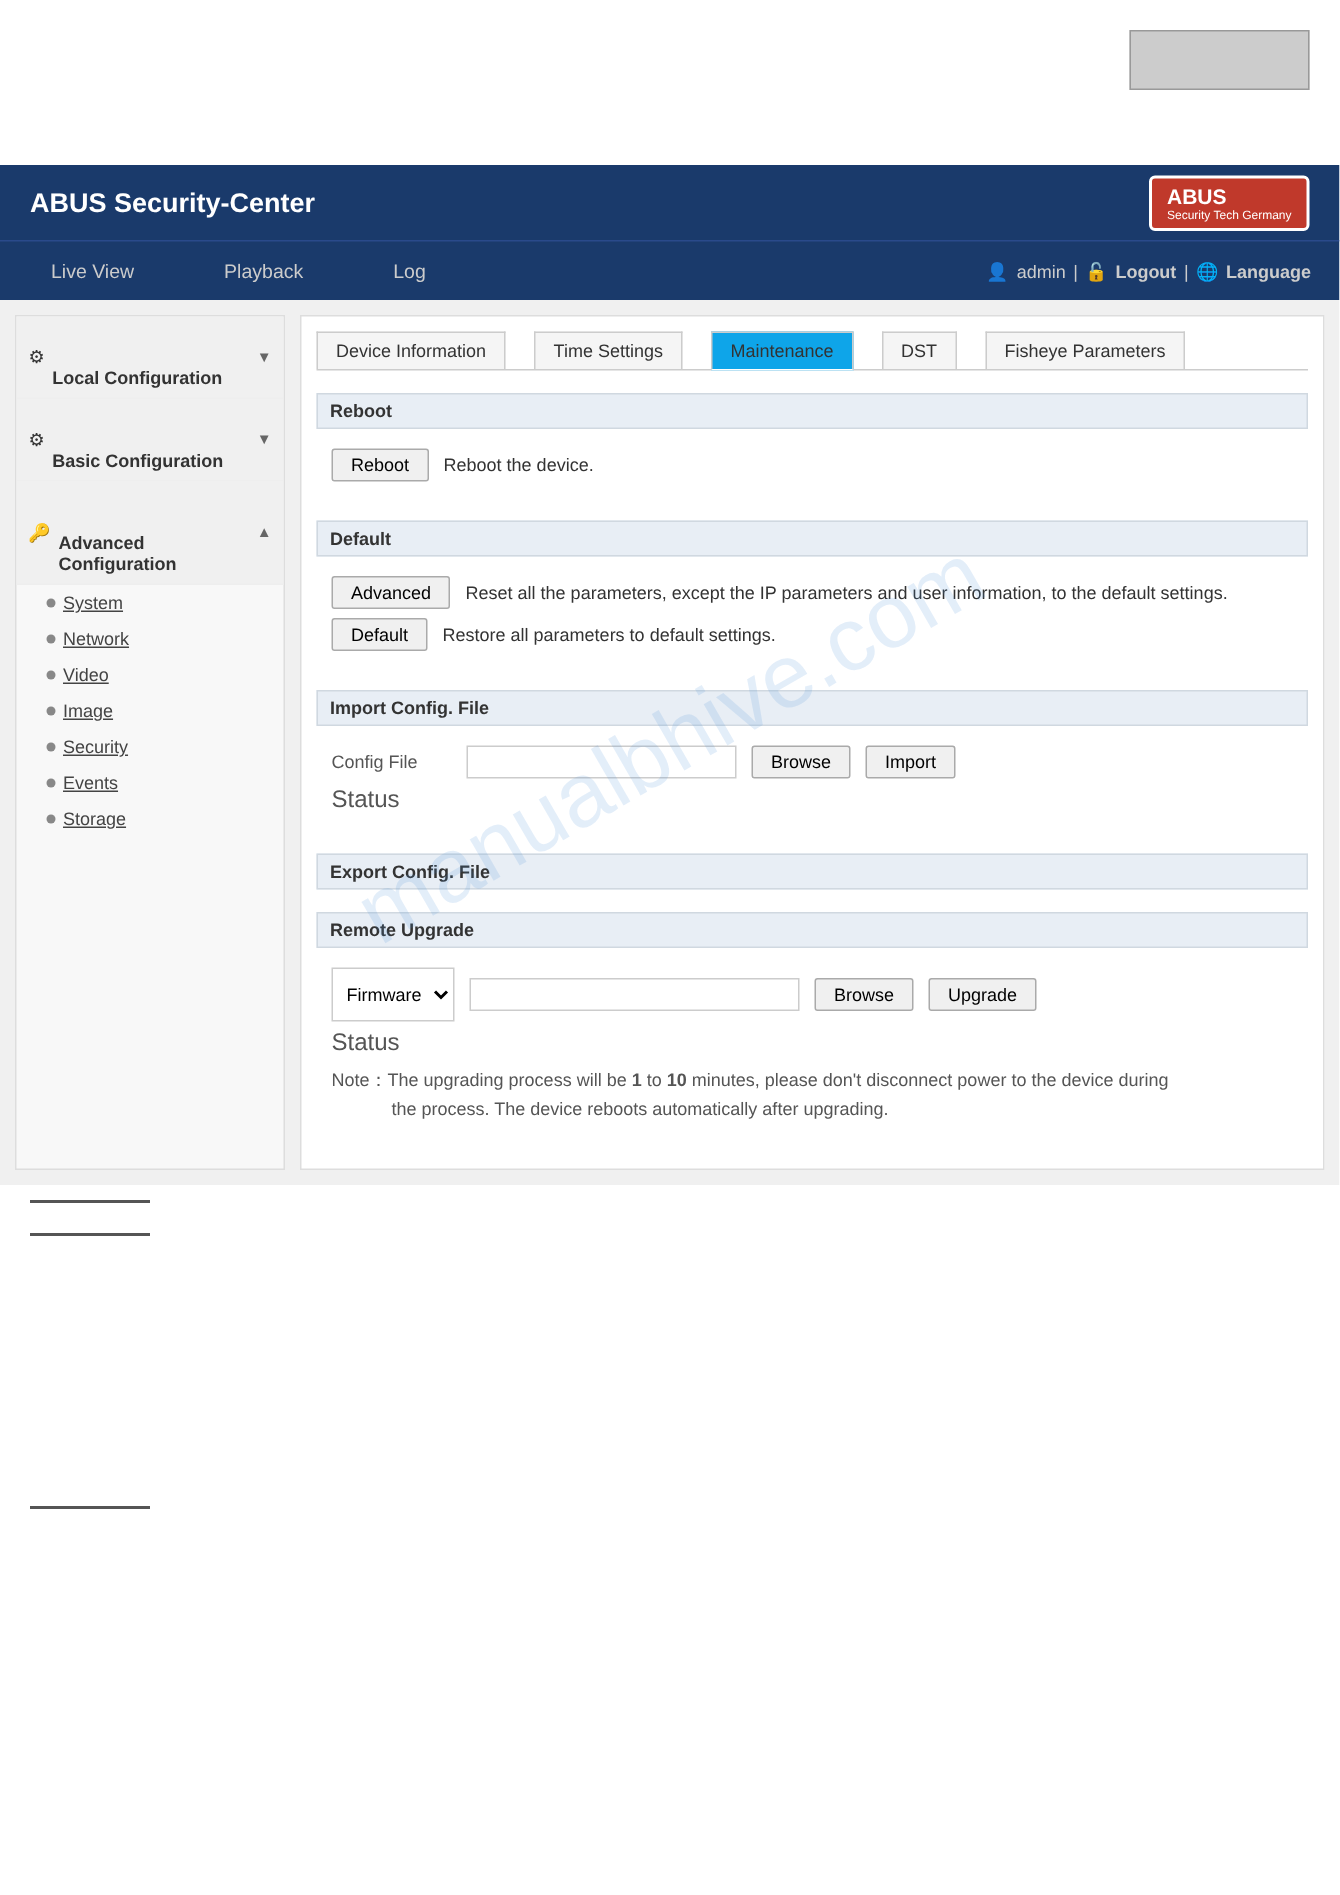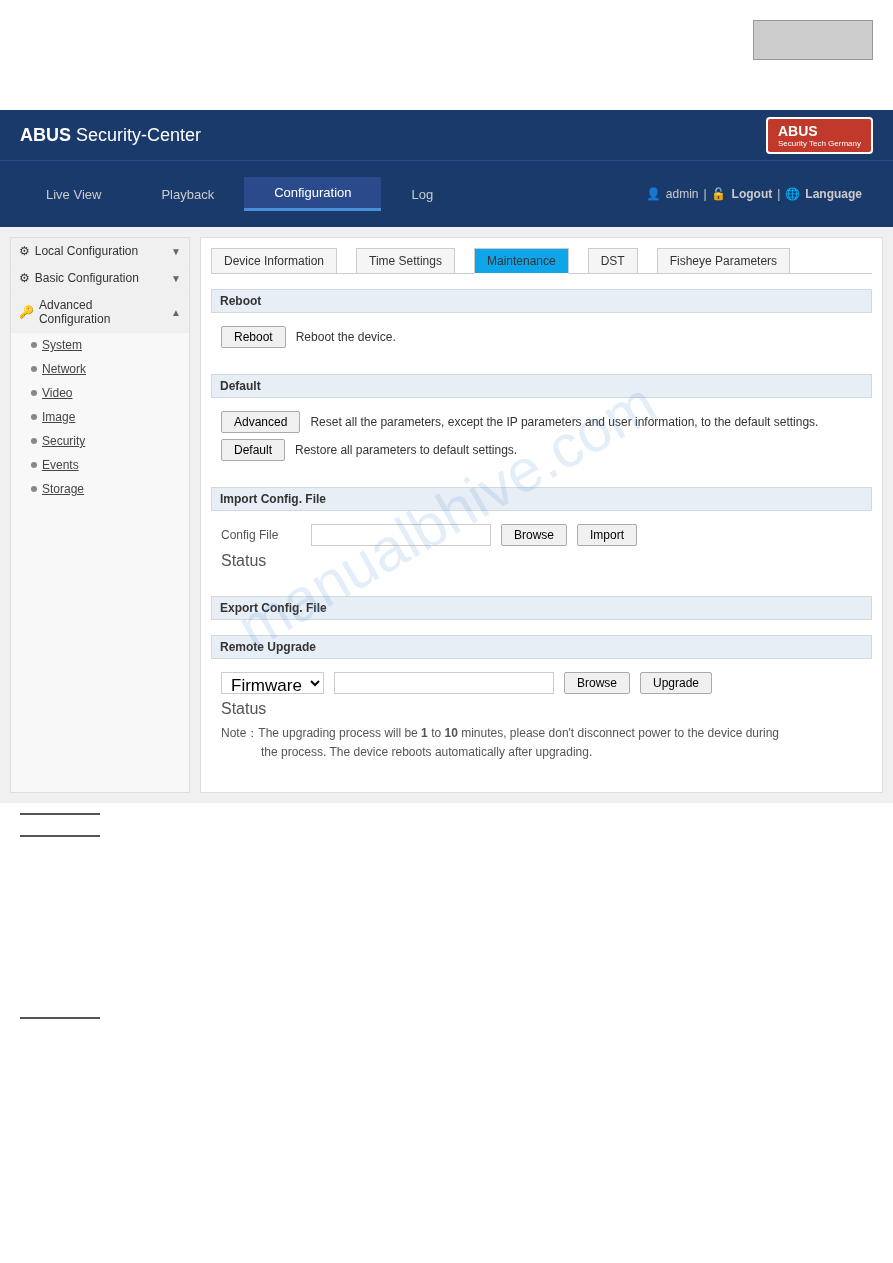--- a/index.html
+++ b/index.html
@@ -5,37 +5,37 @@
     * { margin: 0; padding: 0; box-sizing: border-box; }
     body { font-family: Arial, sans-serif; font-size: 12px; background: #fff; color: #333; }
 
     
     .top-bar { height: 110px; background: #fff; position: relative; }
     .top-right-box { position: absolute; top: 20px; right: 20px; width: 120px; height: 40px; background: #ccc; border: 1px solid #999; }
 
     
     .header { background: #1a3a6b; height: 50px; display: flex; align-items: center; padding: 0 20px; }
     .header-title { color: #fff; font-size: 18px; font-weight: bold; flex: 1; }
-    .header-title span { font-weight: normal; }
+    .header-title span { font-weight: bold; }
     .abus-logo { background: #c0392b; color: #fff; font-size: 14px; font-weight: bold; padding: 4px 10px; border-radius: 4px; border: 2px solid #fff; }
 
     
-    .main-nav { background: #1a3a6b; border-top: 1px solid #2a4a8b; display: flex; align-items: center; padding: 16px; }
+    .main-nav { background: #1a3a6b; border-top: 1px solid #2a4a8b; display: flex; align-items: center; padding: 4px; }
     .nav-item { color: #ccc; padding: 8px 30px; cursor: pointer; font-size: 13px; text-decoration: none; }
     .nav-item.active { color: #fff; border-bottom: 3px solid #4a90d9; background: #2a4a8b; }
     .nav-right { margin-left: auto; color: #ccc; font-size: 12px; padding-right: 15px; display: flex; align-items: center; gap: 5px; }
     .nav-right a { color: #ccc; text-decoration: none; font-weight: bold; }
 
     
     .content-wrapper { display: flex; padding: 10px; background: #f0f0f0; min-height: 550px; }
 
     
     .sidebar { width: 180px; min-width: 180px; background: #f8f8f8; border: 1px solid #ddd; }
     .sidebar-section { padding: 6px 8px; display: flex; align-items: center; gap: 5px; cursor: pointer; border-bottom: 1px solid #eee; background: #f0f0f0; }
-    .sidebar-section-label { font-size: 12px; font-weight: normal; color: #333; flex: 1; }
+    .sidebar-section-label { font-size: 12px; font-weight: bold; color: #333; flex: 1; margin-top: 28px; }
     .sidebar-arrow { font-size: 10px; color: #666; }
     .sidebar-sub-item { padding: 5px 8px 5px 20px; cursor: pointer; font-size: 12px; color: #444; display: flex; align-items: center; gap: 5px; text-decoration: underline; }
     .sidebar-sub-item .dot { width: 6px; height: 6px; border-radius: 50%; background: #888; display: inline-block; }
 
     
     .main-panel { flex: 1; margin-left: 10px; background: #fff; border: 1px solid #ddd; padding: 10px; }
 
     
     .tabs { display: flex; border-bottom: 1px solid #ccc; margin-bottom: 15px; }
     .tab { padding: 5px 12px; cursor: pointer; font-size: 12px; color: #333; border: 1px solid #ccc; border-bottom: none; background: #f5f5f5; margin-right: 19px; }
@@ -49,21 +49,21 @@
     .section-row label { min-width: 80px; color: #555; }
 
     
     .btn { padding: 3px 12px; font-size: 12px; border: 1px solid #aaa; background: #f0f0f0; cursor: pointer; border-radius: 2px; }
 
     
     .input-field { border: 1px solid #ccc; padding: 2px 5px; font-size: 12px; height: 22px; }
     .input-file { width: 180px; }
 
     
-    .select-field { border: 1px solid #ccc; padding: 2px 5px; font-size: 17px; height: 22px; background: #fff; }
+    .select-field { border: 1px solid #ccc; padding: 2px 5px; font-size: 12px; height: 36px; background: #fff; }
 
     
     .note-text { font-size: 12px; color: #555; margin-top: 5px; line-height: 1.6; }
     .note-text strong { font-weight: bold; }
 
     
     .status-row { display: flex; align-items: center; gap: 10px; font-size: 16px; }
 
     
     .watermark { position: absolute; top: 0; left: 0; width: 100%; height: 100%; pointer-events: none; display: flex; align-items: center; justify-content: center; opacity: 0.15; font-size: 60px; color: #4a90d9; transform: rotate(-30deg); white-space: nowrap; }
@@ -87,21 +87,20 @@
   </div>
   <div class="abus-logo">
     <div>ABUS</div>
     <div style="font-size:8px; font-weight:normal;">Security Tech Germany</div>
   </div>
 </div>
 
 <div class="main-nav">
   <a class="nav-item">Live View</a>
   <a class="nav-item">Playback</a>
-  <a class="nav-item active">Configuration</a>
   <a class="nav-item">Log</a>
   <div class="nav-right">
     <span>👤</span>
     <span>admin</span>
     <span>|</span>
     <span>🔓</span>
     <a style="color:#ccc;text-decoration:none;cursor:pointer;">Logout</a>
     <span>|</span>
     <span>🌐</span>
     <a style="color:#ccc;text-decoration:none;cursor:pointer;">Language</a>

